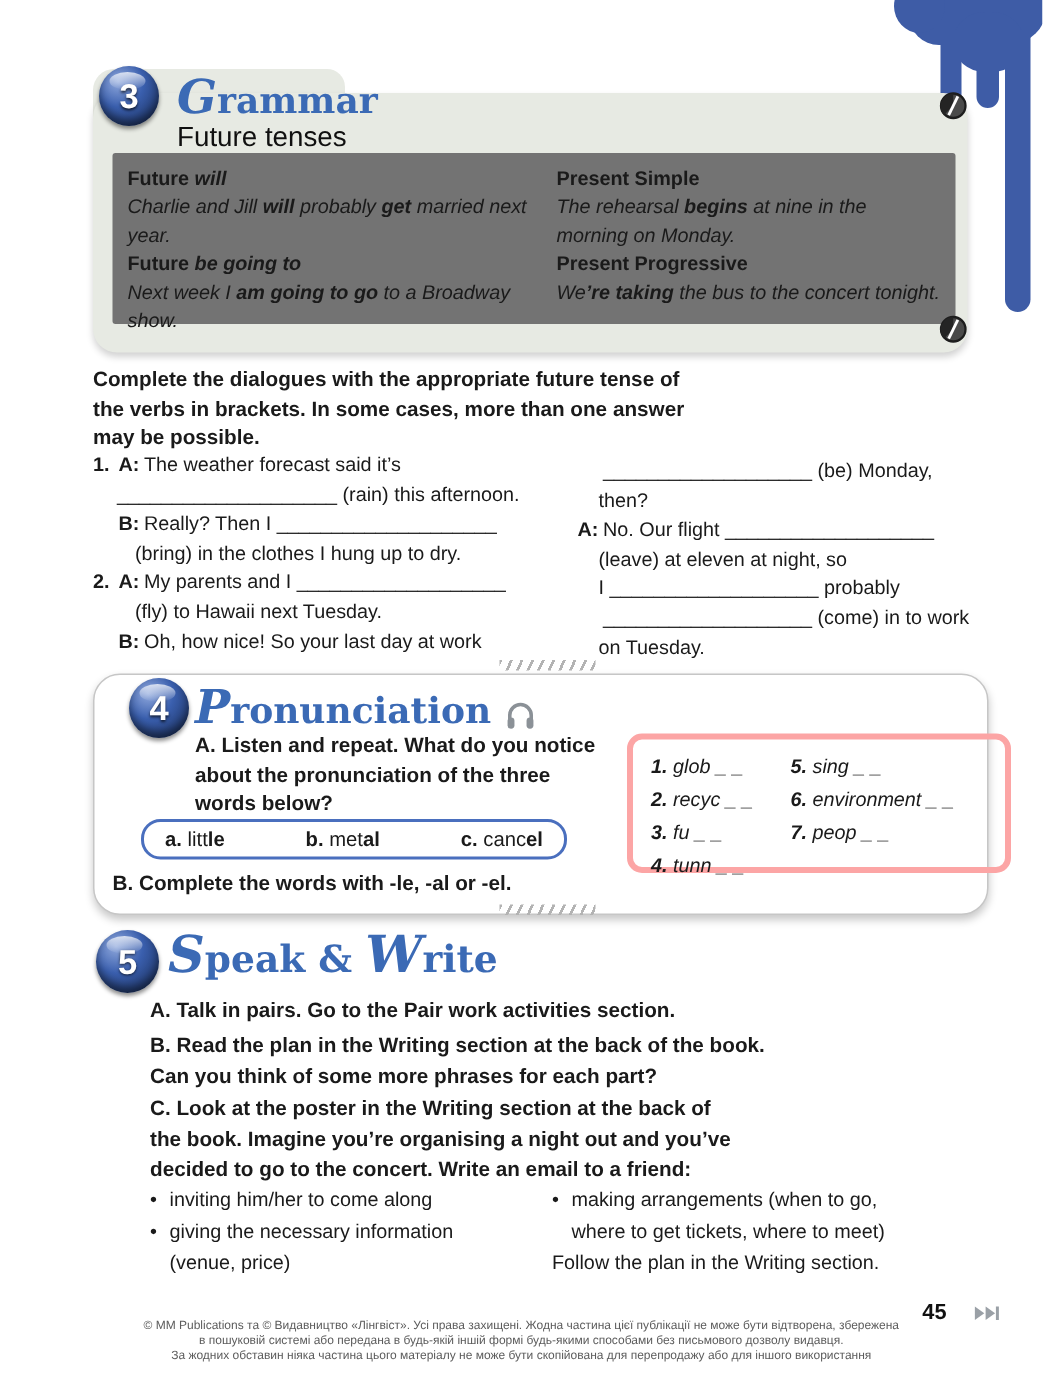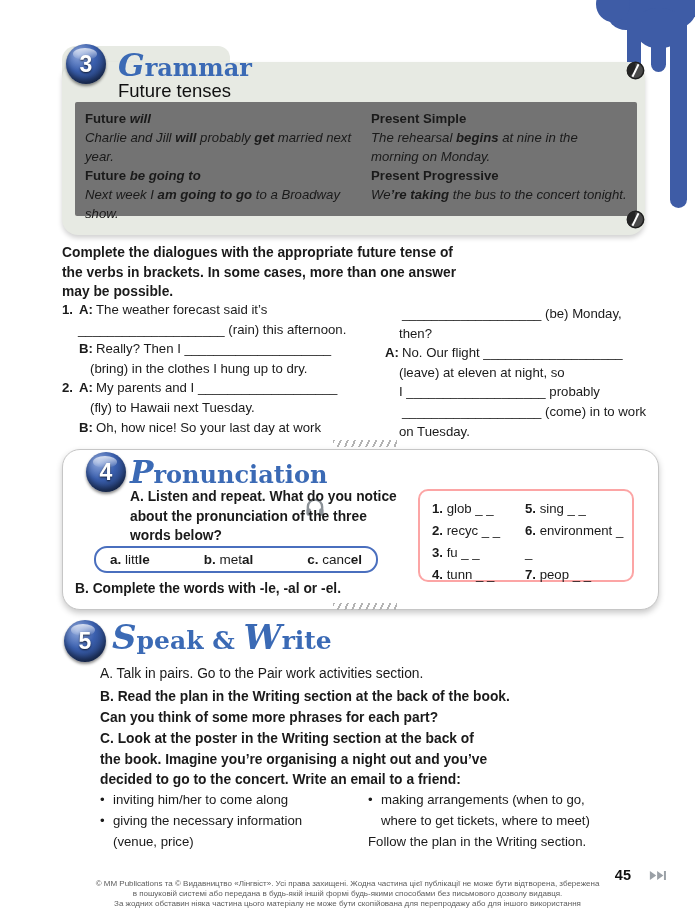--- a/index.html
+++ b/index.html
@@ -63,34 +63,34 @@
   .spk{width:17px;font-weight:bold;flex:none;}
   .ml16{margin-left:16px;} .ml18{margin-left:17px;} .ml28{margin-left:28px;}
   .rml14{margin-left:14px;} .rml16{margin-left:17px;}
 
   
   .p-panel{position:absolute;left:62px;top:449px;width:597px;height:161px;background:#fff;
     border:1.5px solid #c6c6c6;border-radius:18px;box-shadow:0 3px 6px rgba(0,0,0,.22);box-sizing:border-box;}
   .hatch{position:absolute;left:333px;width:64px;height:7px;z-index:4;
     background:repeating-linear-gradient(115deg,#b3b3b3 0 1.8px,transparent 1.8px 6.4px);}
   .hatch-top{top:440px;} .hatch-bottom{top:603px;}
-  .p-title{position:absolute;left:130px;top:457px;font-size:24px;display:flex;align-items:flex-end;gap:8px;flex-direction:column;}
+  .p-title{position:absolute;left:130px;top:457px;font-size:24px;display:flex;align-items:flex-end;gap:8px;}
   .hp-icon{margin-bottom:0px;}
   .p-a{position:absolute;left:130px;top:487px;width:285px;font-weight:bold;font-size:13.8px;line-height:19.5px;}
   .abc-box{position:absolute;left:94px;top:546px;width:284px;height:27px;border:2px solid #4a6fbe;border-radius:13px;
     display:flex;align-items:center;gap:20px;padding:0 14px;box-sizing:border-box;font-size:13.5px;justify-content:space-between;}
-  .word-box{position:absolute;left:418px;top:489px;width:216px;height:93px;border:2px solid #fca5a5;border-radius:10px;
-    padding:7px 0 0 12px;box-sizing:border-box;font-size:13.2px;line-height:22px;display:flex;}
+  .word-box{position:absolute;left:418px;top:489px;width:256px;height:93px;border:4px solid #fca5a5;border-radius:10px;
+    padding:7px 0 0 12px;box-sizing:border-box;font-size:13.2px;line-height:22px;display:flex;font-style:italic;}
   .w-col1{width:93px;} .w-col2{flex:1;}
   .p-b{position:absolute;left:75px;top:581px;font-weight:bold;font-size:13.8px;}
 
   
   .sw-title{position:absolute;left:112px;top:620px;color:#3b6ab5;font-family:"DejaVu Serif",serif;font-weight:bold;font-size:25px;line-height:1;}
   .sw-title .script{font-style:italic;font-size:34px;}
-  .sw-a{position:absolute;left:100px;top:666px;font-weight:normal;font-size:13.8px;}
+  .sw-a{position:absolute;left:100px;top:666px;font-weight:bold;font-size:13.8px;}
   .sw-b{position:absolute;left:100px;top:687px;font-weight:bold;font-size:13.8px;line-height:20.5px;}
   .sw-c{position:absolute;left:100px;top:729px;font-weight:bold;font-size:13.8px;line-height:20.5px;}
   .sw-bul-l{position:absolute;left:100px;top:789px;width:265px;font-size:13.2px;line-height:21px;}
   .sw-bul-r{position:absolute;left:368px;top:789px;width:300px;font-size:13.2px;line-height:21px;}
   .bul{display:flex;}
   .dot{width:13px;flex:none;}
   .cont{margin-left:13px;}
 
   
   .footer{position:absolute;left:70px;right:70px;bottom:7px;text-align:center;font-size:8px;line-height:10px;color:#5c5c5c;}

